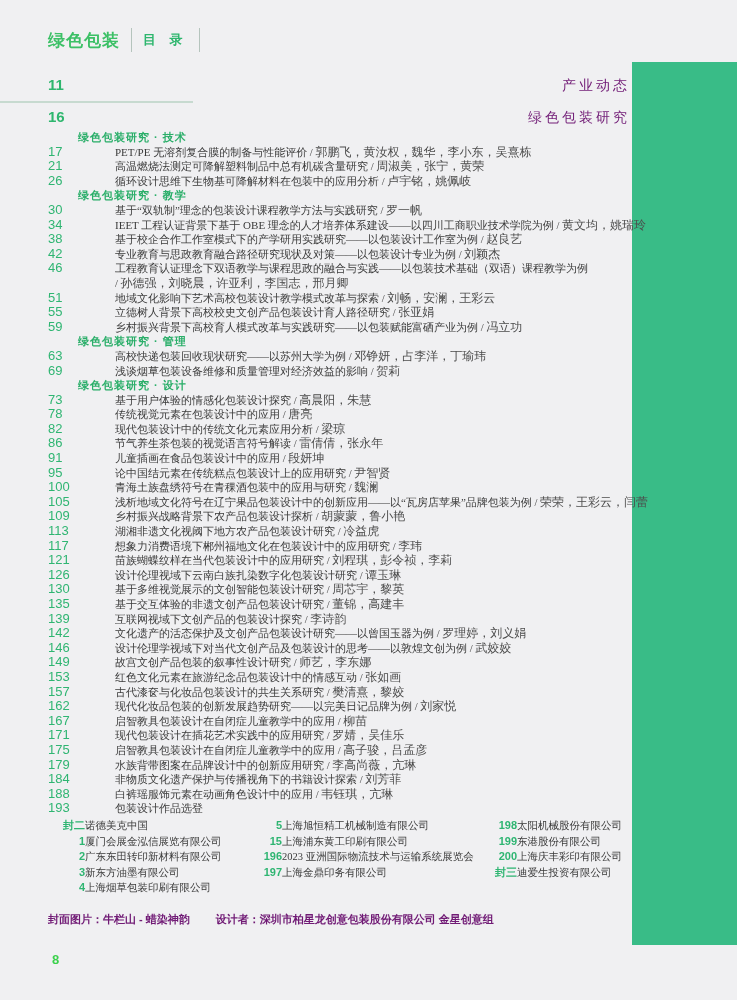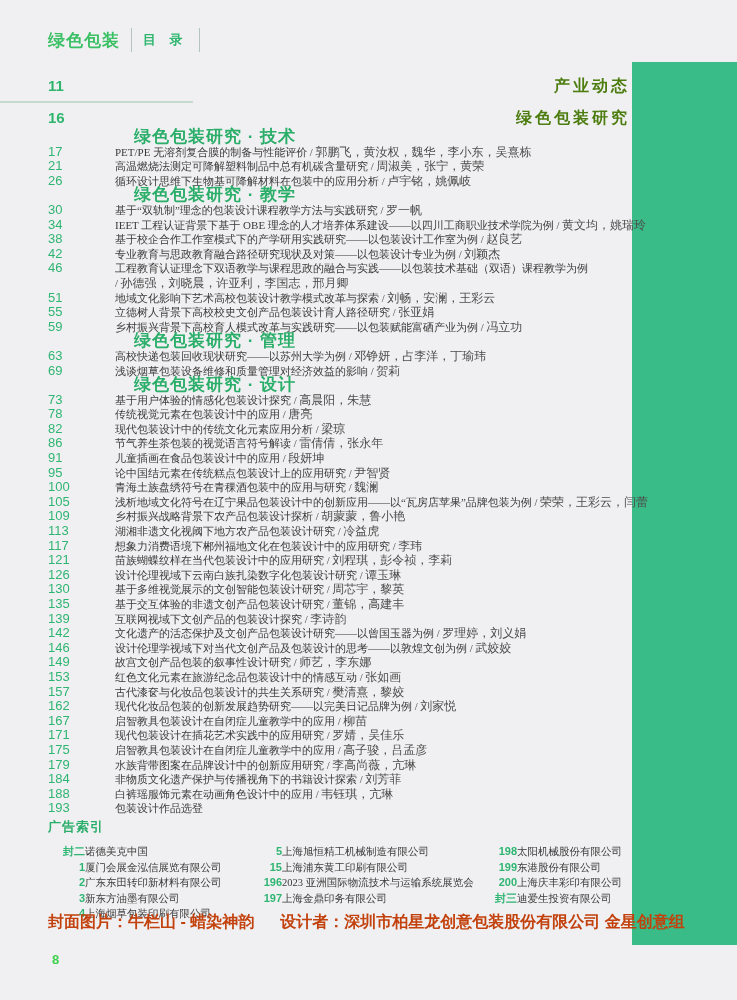--- a/index.html
+++ b/index.html
@@ -12,43 +12,43 @@
   .vbar{width:1px;height:24px;background:#b5c4bd;margin:0 11px;}
   .contents{color:#2eb66e;font-size:13px;font-weight:bold;letter-spacing:5px;}
 
   
   .sidebar-block{position:absolute;left:632px;top:62px;width:105px;height:883px;background:#39bc87;}
 
   
   #toc-list{position:absolute;left:48px;top:76px;width:582px;}
   .sec-row{display:flex;align-items:baseline;height:22px;justify-content:space-between;}
   .sec-num{width:67px;flex:none;font-size:15px;font-weight:bold;color:#2eb66e;}
-  .sec-title{font-size:16px;font-weight:bold;color:#4d7c0f;letter-spacing:3px;}
+  .sec-title{font-size:14px;font-weight:normal;color:#701a75;letter-spacing:3px;}
   .toc-divider{height:2px;background:#c7dad0;width:193px;margin:3px 0 5px -48px;}
-  .sub-hdr{margin-left:86px;color:#2aae69;font-weight:bold;font-size:17px;line-height:14.6px;letter-spacing:1px;}
+  .sub-hdr{margin-left:30px;color:#2aae69;font-weight:bold;font-size:11px;line-height:14.6px;letter-spacing:1px;}
   .row{display:flex;line-height:14.6px;height:14.6px;white-space:nowrap;}
   .num{width:67px;flex:none;color:#2fb572;font-size:13px;}
   .entry{font-family:"Liberation Serif",serif;font-size:11px;color:#3a3a3a;}
   .sep{font-size:10.5px;color:#3a3a3a;}
   .authors{font-size:12px;color:#4c4c4c;}
 
   
   .ads{position:absolute;left:48px;top:818px;width:582px;}
   .ads h2{font-size:13px;color:#2aae69;margin:0 0 8px;letter-spacing:1px;font-weight:bold;}
   .ad-cols{display:flex;text-align:right;}
   .ad-col:nth-child(1){width:197px;}
   .ad-col:nth-child(2){width:235px;}
   .ad-col:nth-child(3){width:150px;}
   .ad-row{display:flex;line-height:15.6px;white-space:nowrap;}
   .ad-num{width:37px;flex:none;color:#2fb572;font-size:11px;font-weight:bold;}
   .ad-name{font-family:"Liberation Serif",serif;font-size:10.5px;color:#3a3a3a;}
 
   
-  .footer{position:absolute;left:48px;top:912px;display:flex;gap:26px;color:#c2410c;
-          font-weight:bold;font-size:16px;white-space:nowrap;text-align:right;}
+  .footer{position:absolute;left:48px;top:912px;display:flex;gap:26px;color:#701a75;
+          font-weight:bold;font-size:11px;white-space:nowrap;text-align:right;}
   .pagenum{position:absolute;left:52px;top:952px;color:#3bd14c;font-size:13px;font-weight:bold;}
 </style>
 </head>
 <body>
 
 <div class="page">
 
   <div class="sidebar-block"></div>
 
   <header class="hdr">
@@ -240,21 +240,20 @@
         <span class="num">188</span>
         <span class="entry"><span class="title">白裤瑶服饰元素在动画角色设计中的应用</span><span class="sep"> / </span><span class="authors">韦钰琪，亢琳</span></span>
       </div>
       <div class="row">
         <span class="num">193</span>
         <span class="entry"><span class="title">包装设计作品选登</span></span>
       </div>
     </main>
 
   <section class="ads">
-    <h2>广告索引</h2>
     <div class="ad-cols" id="ad-cols">
         <div class="ad-col">
           <div class="ad-row">
             <span class="ad-num">封二</span>
             <span class="ad-name">诺德美克中国</span>
           </div>
           <div class="ad-row">
             <span class="ad-num">1</span>
             <span class="ad-name">厦门会展金泓信展览有限公司</span>
           </div>

